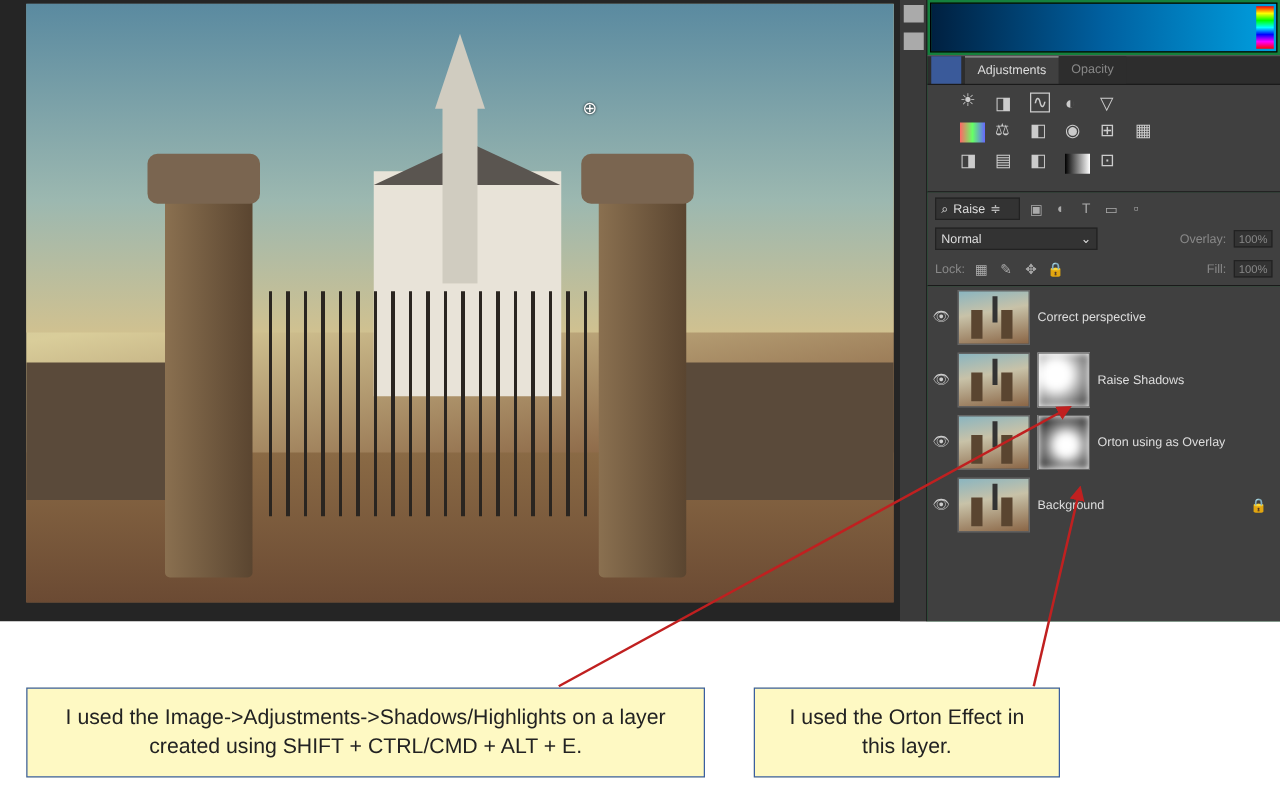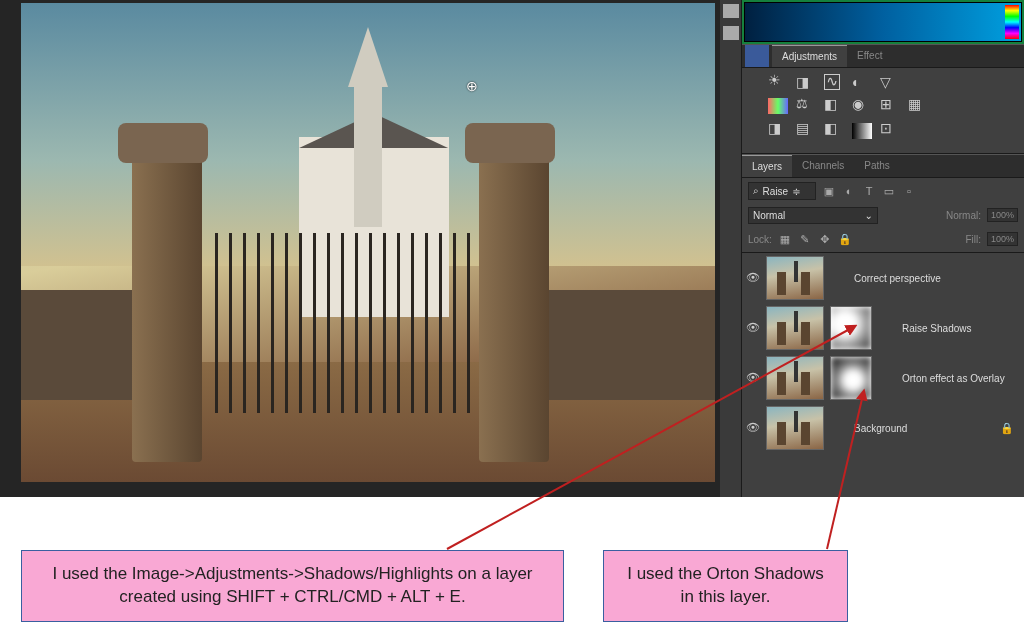--- a/index.html
+++ b/index.html
@@ -75,26 +75,26 @@
 .layer { display:flex; align-items:center; padding:3px 4px; gap:6px; }
 .eye { width:14px; height:14px; color:#ccc; font-size:11px; text-align:center; cursor:pointer; }
 .thumb { width:58px; height:44px; border:1px solid #666; background:linear-gradient(170deg,#8ab5c0 0%,#c8c2a8 40%,#8a6545 100%); position:relative; }
 .thumb.bg { font-style:italic; }
 .thumb .mini-spire{ position:absolute; left:48%; top:10%; width:4px; height:50%; background:#333; }
 .thumb .mini-pill{ position:absolute; top:35%; width:9px; height:55%; background:#5a4530; }
 .thumb .mini-pill.l{ left:18%; } .thumb .mini-pill.r{ left:60%; }
 .mask { width:42px; height:44px; border:1px solid #666; background:#fff; position:relative; overflow:hidden; }
 .mask .blur1 { position:absolute; inset:0; background:radial-gradient(circle at 35% 40%, #fff 30%, #aaa 55%, #444 90%); filter:blur(3px); }
 .mask .blur2 { position:absolute; inset:0; background:radial-gradient(circle at 55% 55%, #fff 25%, #888 50%, #222 85%); filter:blur(3px); }
-.layer-name { color:#ddd; font-size:10px;margin-left:24px; }
+.layer-name { color:#ddd; font-size:10px; }
 .layer-name.italic { }
 .padlock { color:#aaa; font-size:11px; margin-left:auto; margin-right:6px; }
 
 .annotation-arrow { position:absolute; pointer-events:none; }
-.ann-box { position:absolute; background:#f9a8d4; border:1px solid #3a5fa0; padding:12px 16px; font-size:17px; color:#222; text-align:center; line-height:1.35; font-family:Arial, sans-serif; }
+.ann-box { position:absolute; background:#fef9c3; border:1px solid #3a5fa0; padding:12px 16px; font-size:17px; color:#222; text-align:center; line-height:1.35; font-family:Arial, sans-serif; }
 .ann-box.a1 { left:21px; top:550px; width:543px; }
 .ann-box.a2 { left:603px; top:550px; width:245px; }
 </style>
 </head>
 <body>
 
 <div class="workspace">
 
   <div class="canvas">
     <div class="sky"></div>
@@ -120,21 +120,21 @@
   <div class="panels">
 
     <div class="color-panel">
       <div class="spectrum"></div>
     </div>
 
     <div class="adj-header">
       <div class="swatch-icn"></div>
       <div class="adj-tabs">
         <div class="tab active">Adjustments</div>
-        <div class="tab inactive">Effect</div>
+        <div class="tab inactive">Opacity</div>
       </div>
     </div>
     <div class="adj-body">
       <div class="adj-icons">
         <span class="icn-bright"></span>
         <span class="icn-levels"></span>
         <span class="icn-curves"></span>
         <span class="icn-exp"></span>
         <span class="icn-vib"></span>
       </div>
@@ -148,25 +148,20 @@
       </div>
       <div class="adj-icons">
         <span class="icn-inv"></span>
         <span class="icn-post"></span>
         <span class="icn-thresh"></span>
         <span class="icn-grad"></span>
         <span class="icn-sel"></span>
       </div>
     </div>
 
-    <div class="layers-header">
-      <div class="tab active">Layers</div>
-      <div class="tab inactive">Channels</div>
-      <div class="tab inactive">Paths</div>
-    </div>
 
     <div class="layers-controls">
       <div class="lc-row">
         <div class="dropdown kind">
             <span>⌕</span>
             <span>Raise</span>
             <span>≑</span>
           </div>
         <span class="filter-icn">▣</span>
         <span class="filter-icn">◐</span>
@@ -174,21 +169,21 @@
         <span class="filter-icn">▭</span>
         <span class="filter-icn">▫</span>
       </div>
       <div class="lc-row">
         <div class="dropdown blend">
             <span>Normal</span>
             <span class="spacer"></span>
             <span>⌄</span>
           </div>
         <span class="spacer"></span>
-        <span class="lbl">Normal:</span>
+        <span class="lbl">Overlay:</span>
         <span class="val">100%</span>
       </div>
       <div class="lc-row">
         <span class="lbl">Lock:</span>
         <span class="filter-icn">▦</span>
         <span class="filter-icn">✎</span>
         <span class="filter-icn">✥</span>
         <span class="filter-icn">🔒</span>
         <span class="spacer"></span>
         <span class="lbl">Fill:</span>
@@ -221,21 +216,21 @@
       <div class="layer">
         <span class="eye">👁</span>
         <div class="thumb">
             <div class="mini-spire"></div>
             <div class="mini-pill l"></div>
             <div class="mini-pill r"></div>
           </div>
         <div class="mask">
             <div class="blur2"></div>
           </div>
-        <span class="layer-name">Orton effect as Overlay</span>
+        <span class="layer-name">Orton using as Overlay</span>
       </div>
       <div class="layer">
         <span class="eye">👁</span>
         <div class="thumb bg">
             <div class="mini-spire"></div>
             <div class="mini-pill l"></div>
             <div class="mini-pill r"></div>
           </div>
         <span class="layer-name italic">Background</span>
         <span class="padlock">🔒</span>
@@ -249,13 +244,13 @@
   <defs>
     <marker id="arrowR" viewBox="0 0 10 10" refX="1" refY="5" markerWidth="6" markerHeight="6" orient="auto-start-reverse">
       <path d="M 0 0 L 10 5 L 0 10 z" fill="#c02020"></path>
     </marker>
   </defs>
   <line x1="447" y1="549" x2="848" y2="330" stroke="#c02020" stroke-width="2" marker-end="url(#arrowR)"></line>
   <line x1="827" y1="549" x2="862" y2="399" stroke="#c02020" stroke-width="2" marker-end="url(#arrowR)"></line>
 </svg>
 
 <div class="ann-box a1">I used the Image-&gt;Adjustments-&gt;Shadows/Highlights on a layer created using SHIFT + CTRL/CMD + ALT + E.</div>
-<div class="ann-box a2">I used the Orton Shadows in this layer.</div>
+<div class="ann-box a2">I used the Orton Effect in this layer.</div>
 
 </body></html>

